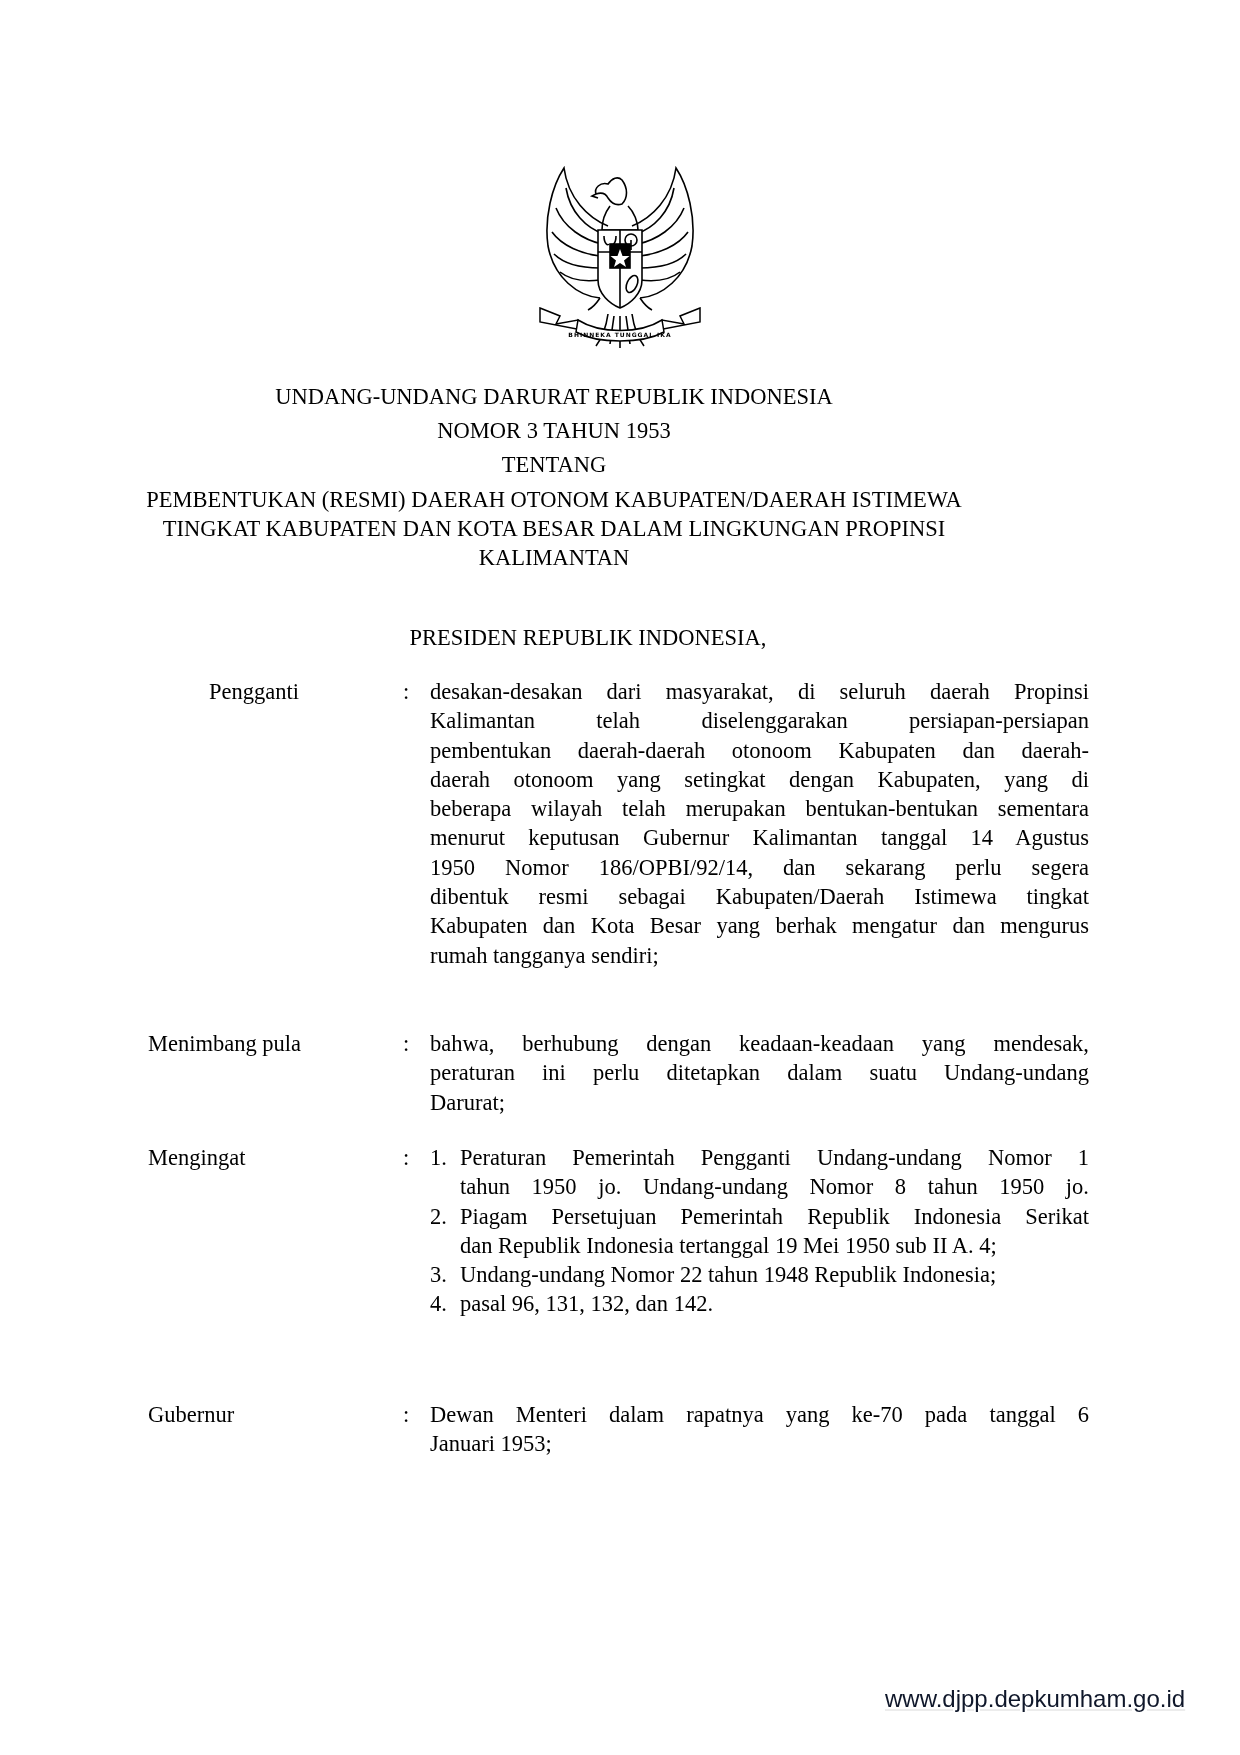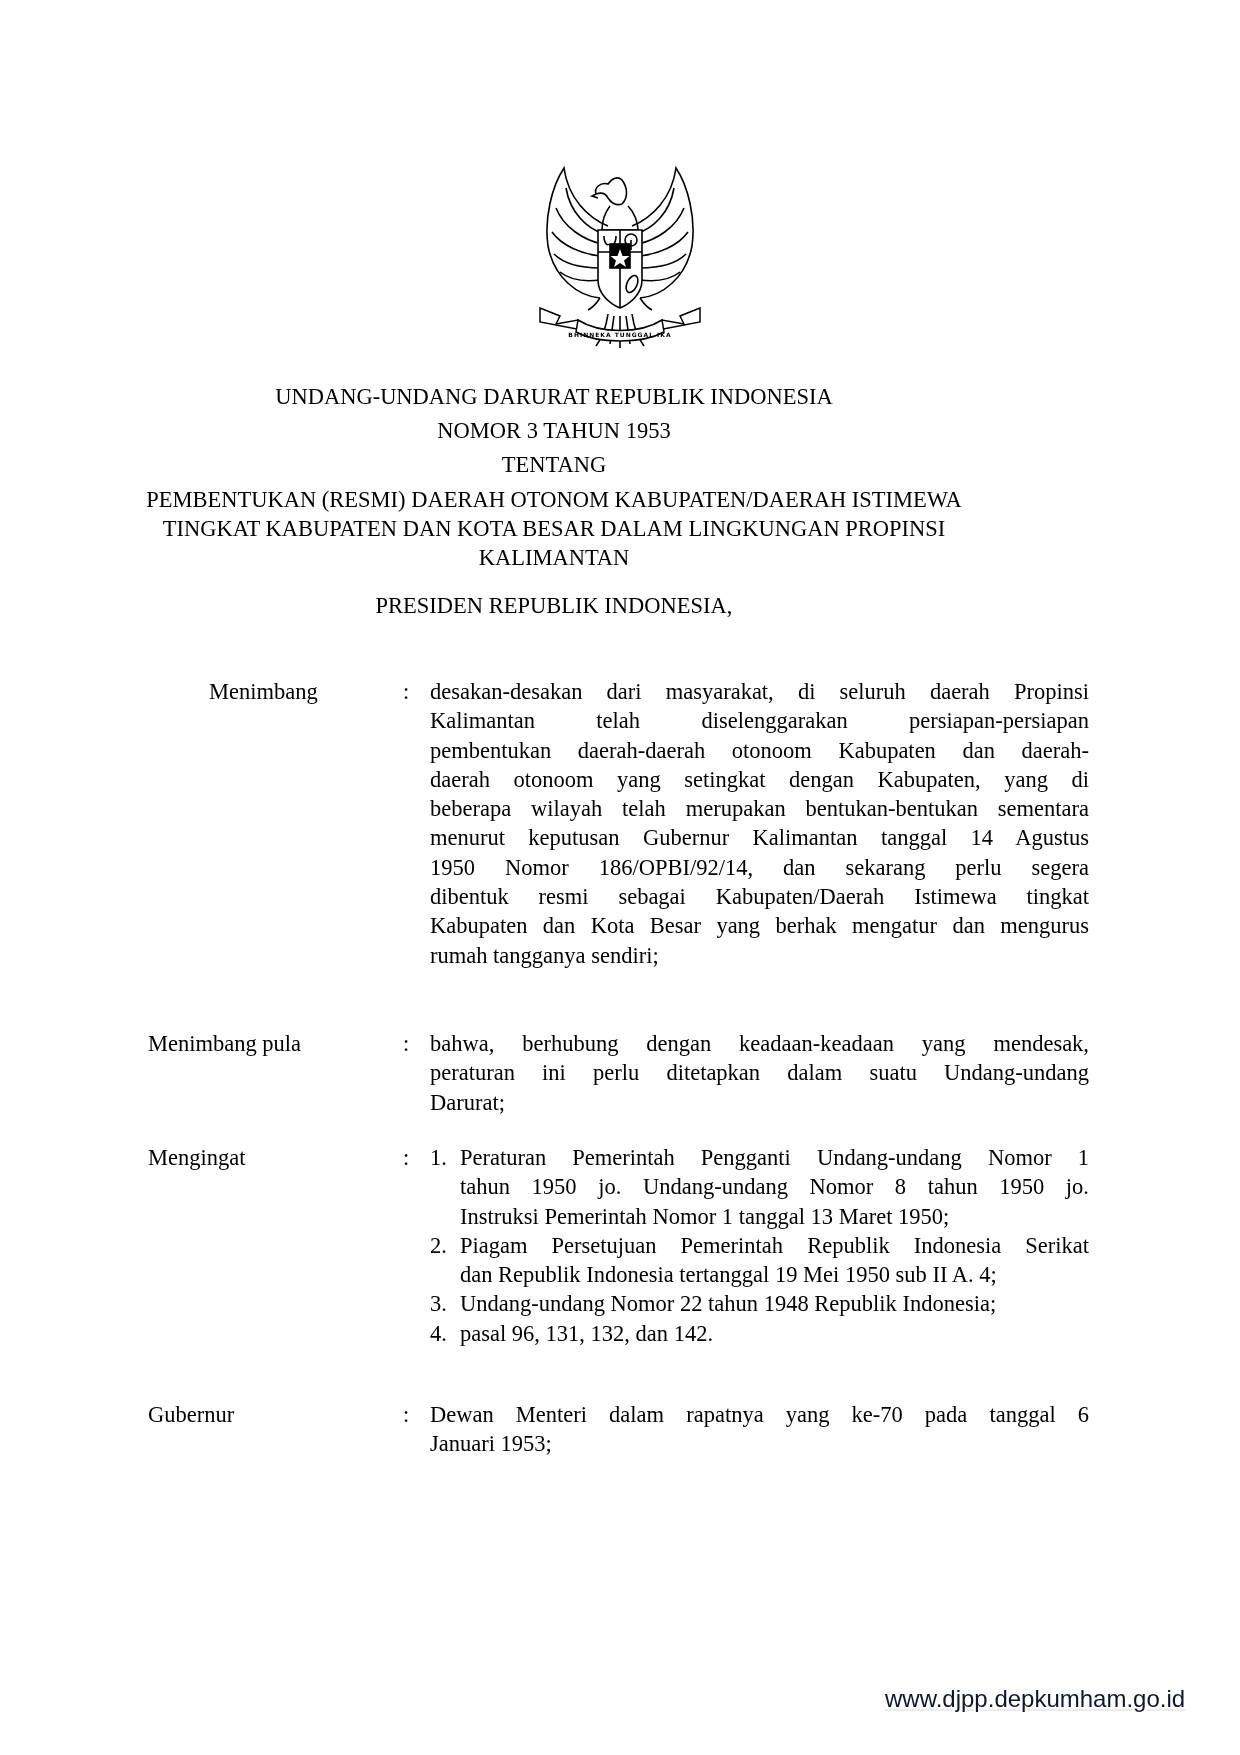--- a/index.html
+++ b/index.html
@@ -74,25 +74,25 @@
   <text x="90" y="189" font-size="6" text-anchor="middle" font-family="DejaVu Sans, sans-serif" font-weight="bold" letter-spacing="1">BHINNEKA TUNGGAL IKA</text>
 </svg>
 
 <div class="title-block">
   <div class="t-line" style="top:384px;">UNDANG-UNDANG DARURAT REPUBLIK INDONESIA</div>
   <div class="t-line" style="top:418px;">NOMOR 3 TAHUN 1953</div>
   <div class="t-line" style="top:452px;">TENTANG</div>
   <div class="t-line" style="top:487px;">PEMBENTUKAN (RESMI) DAERAH OTONOM KABUPATEN/DAERAH ISTIMEWA</div>
   <div class="t-line" style="top:516px;">TINGKAT KABUPATEN DAN KOTA BESAR DALAM LINGKUNGAN PROPINSI</div>
   <div class="t-line" style="top:545px;">KALIMANTAN</div>
-  <div class="t-line" style="top:593px;">PRESIDEN REPUBLIK INDONESIA,</div>
+  <div class="t-line" style="top:625px;padding-left:34px;">PRESIDEN REPUBLIK INDONESIA,</div>
 </div>
 
 <div class="row" style="top:677px;">
-  <span class="label" style="left:209px;">Menimbang</span>
+  <span class="label" style="left:209px;">Pengganti</span>
   <span class="colon">:</span>
   <div class="body">
     <span class="ln">desakan-desakan dari masyarakat, di seluruh daerah Propinsi</span>
     <span class="ln">Kalimantan telah diselenggarakan persiapan-persiapan</span>
     <span class="ln">pembentukan daerah-daerah otonoom Kabupaten dan daerah-</span>
     <span class="ln">daerah otonoom yang setingkat dengan Kabupaten, yang di</span>
     <span class="ln">beberapa wilayah telah merupakan bentukan-bentukan sementara</span>
     <span class="ln">menurut keputusan Gubernur Kalimantan tanggal 14 Agustus</span>
     <span class="ln">1950 Nomor 186/OPBI/92/14, dan sekarang perlu segera</span>
     <span class="ln">dibentuk resmi sebagai Kabupaten/Daerah Istimewa tingkat</span>
@@ -113,21 +113,20 @@
 
 <div class="row" style="top:1143px;">
   <span class="label" style="left:148px;">Mengingat</span>
   <span class="colon">:</span>
   <div class="list">
     <div class="li">
       <span class="num">1.</span>
       <span class="txt">
         <span class="ln">Peraturan Pemerintah Pengganti Undang-undang Nomor 1</span>
         <span class="ln">tahun 1950 jo. Undang-undang Nomor 8 tahun 1950 jo.</span>
-        <span class="ln last">Instruksi Pemerintah Nomor 1 tanggal 13 Maret 1950;</span>
       </span>
     </div>
     <div class="li">
       <span class="num">2.</span>
       <span class="txt">
         <span class="ln">Piagam Persetujuan Pemerintah Republik Indonesia Serikat</span>
         <span class="ln last">dan Republik Indonesia tertanggal 19 Mei 1950 sub II A. 4;</span>
       </span>
     </div>
     <div class="li">

